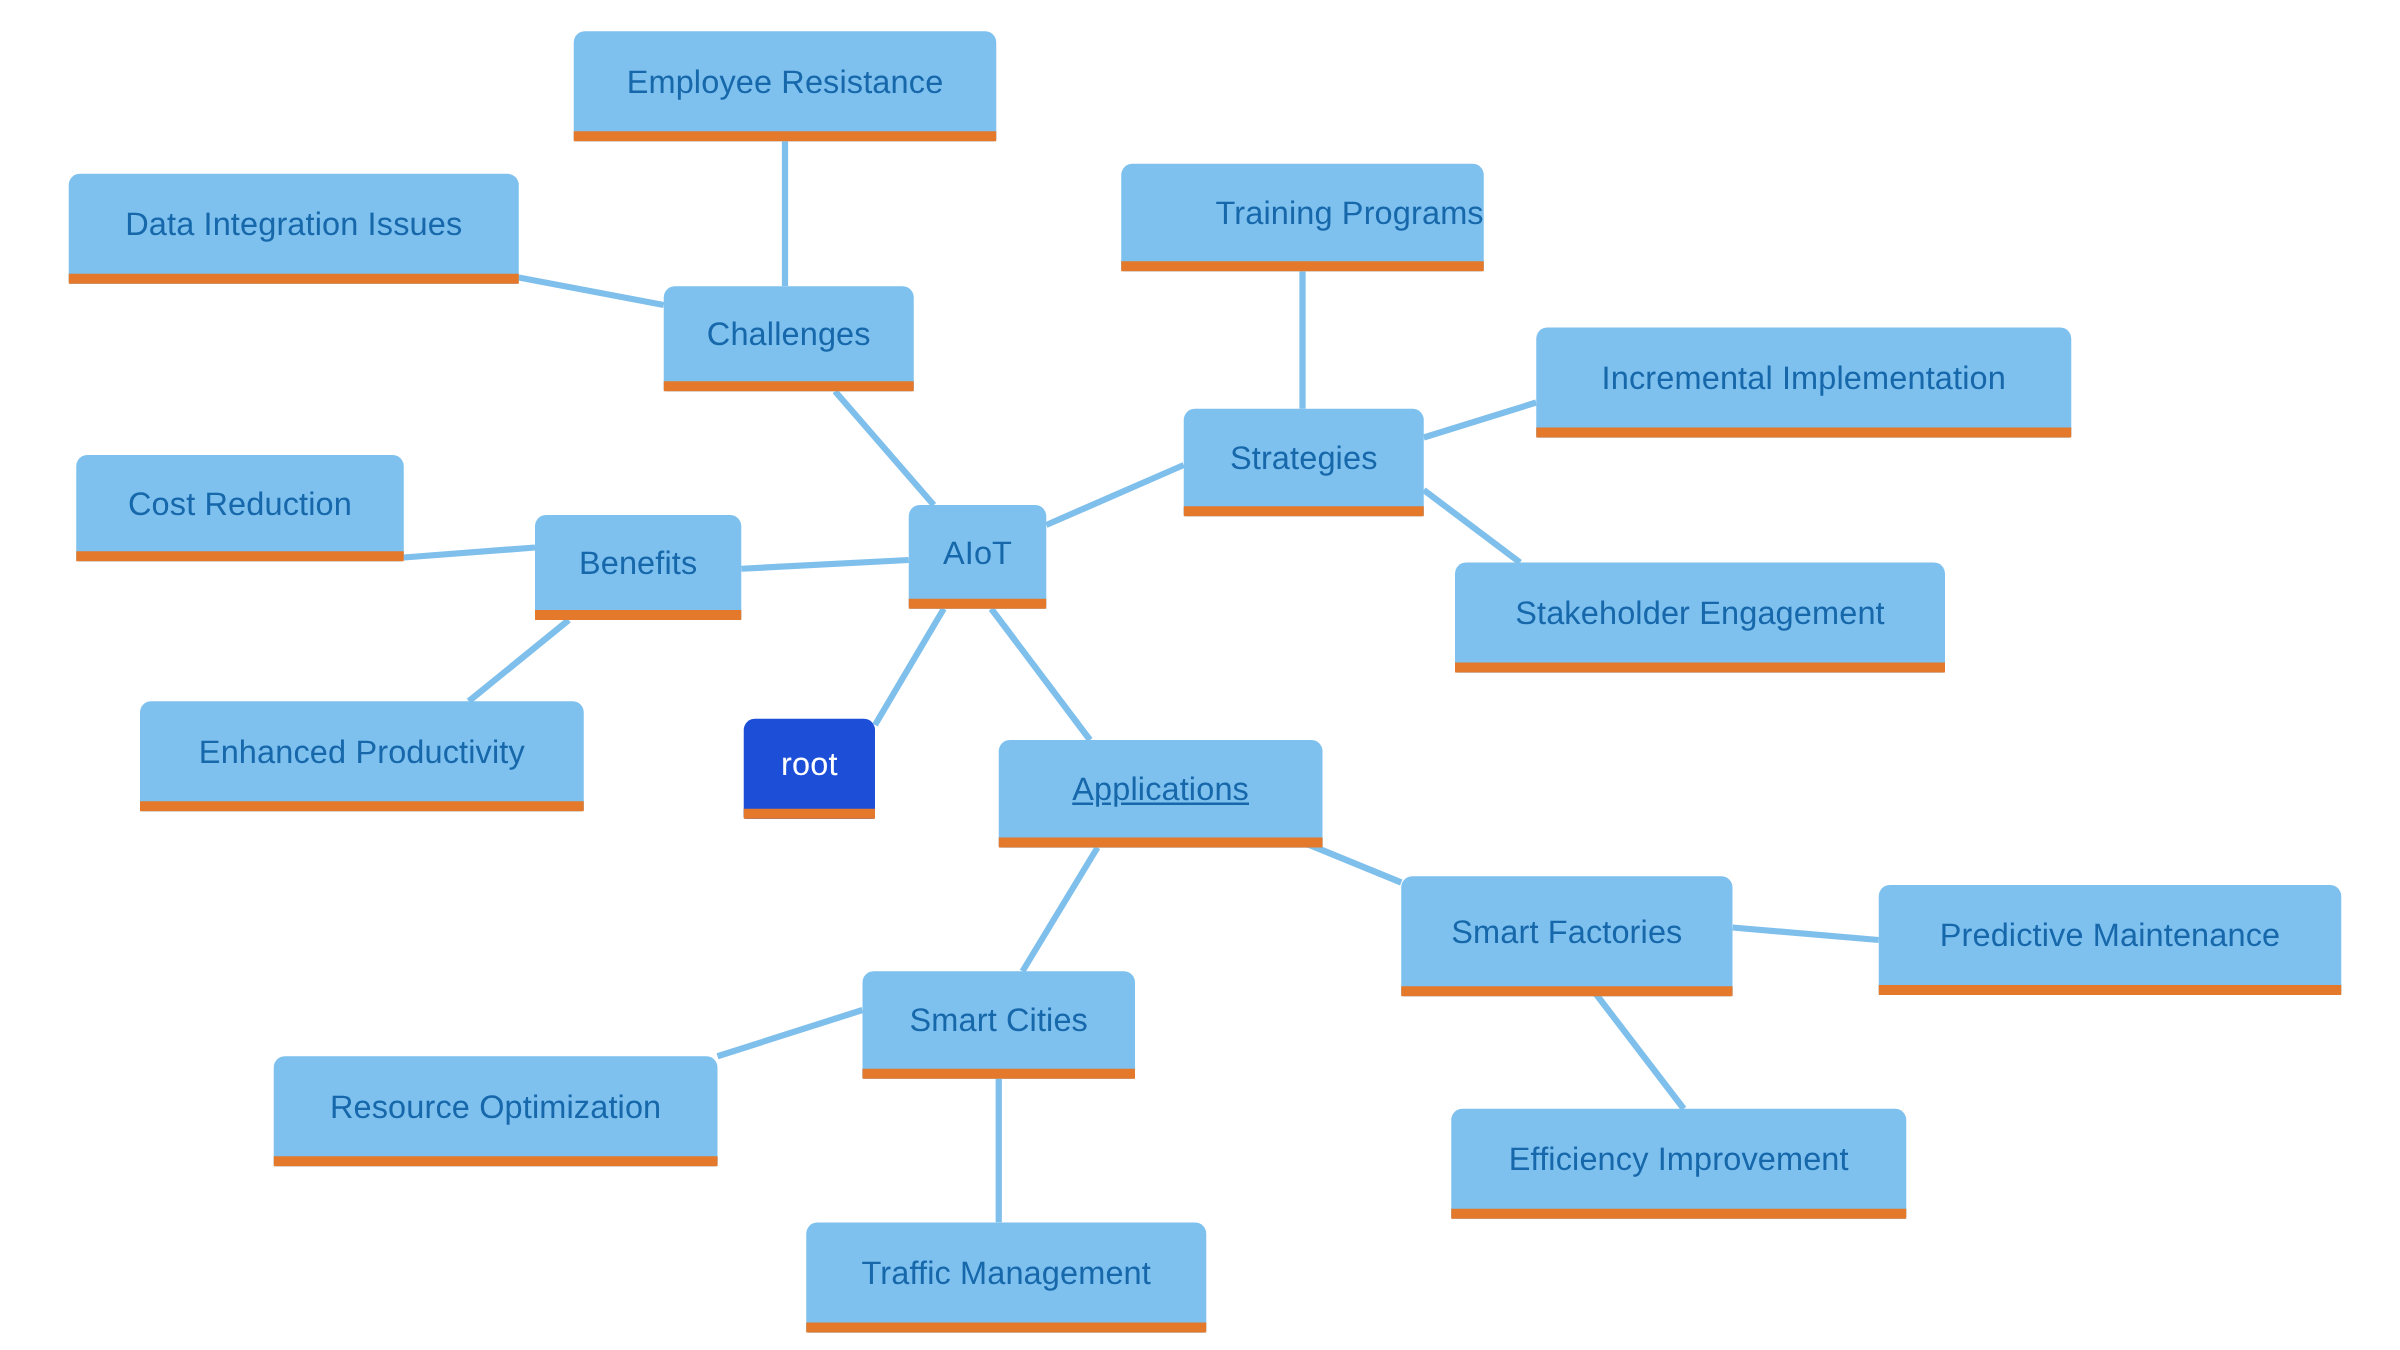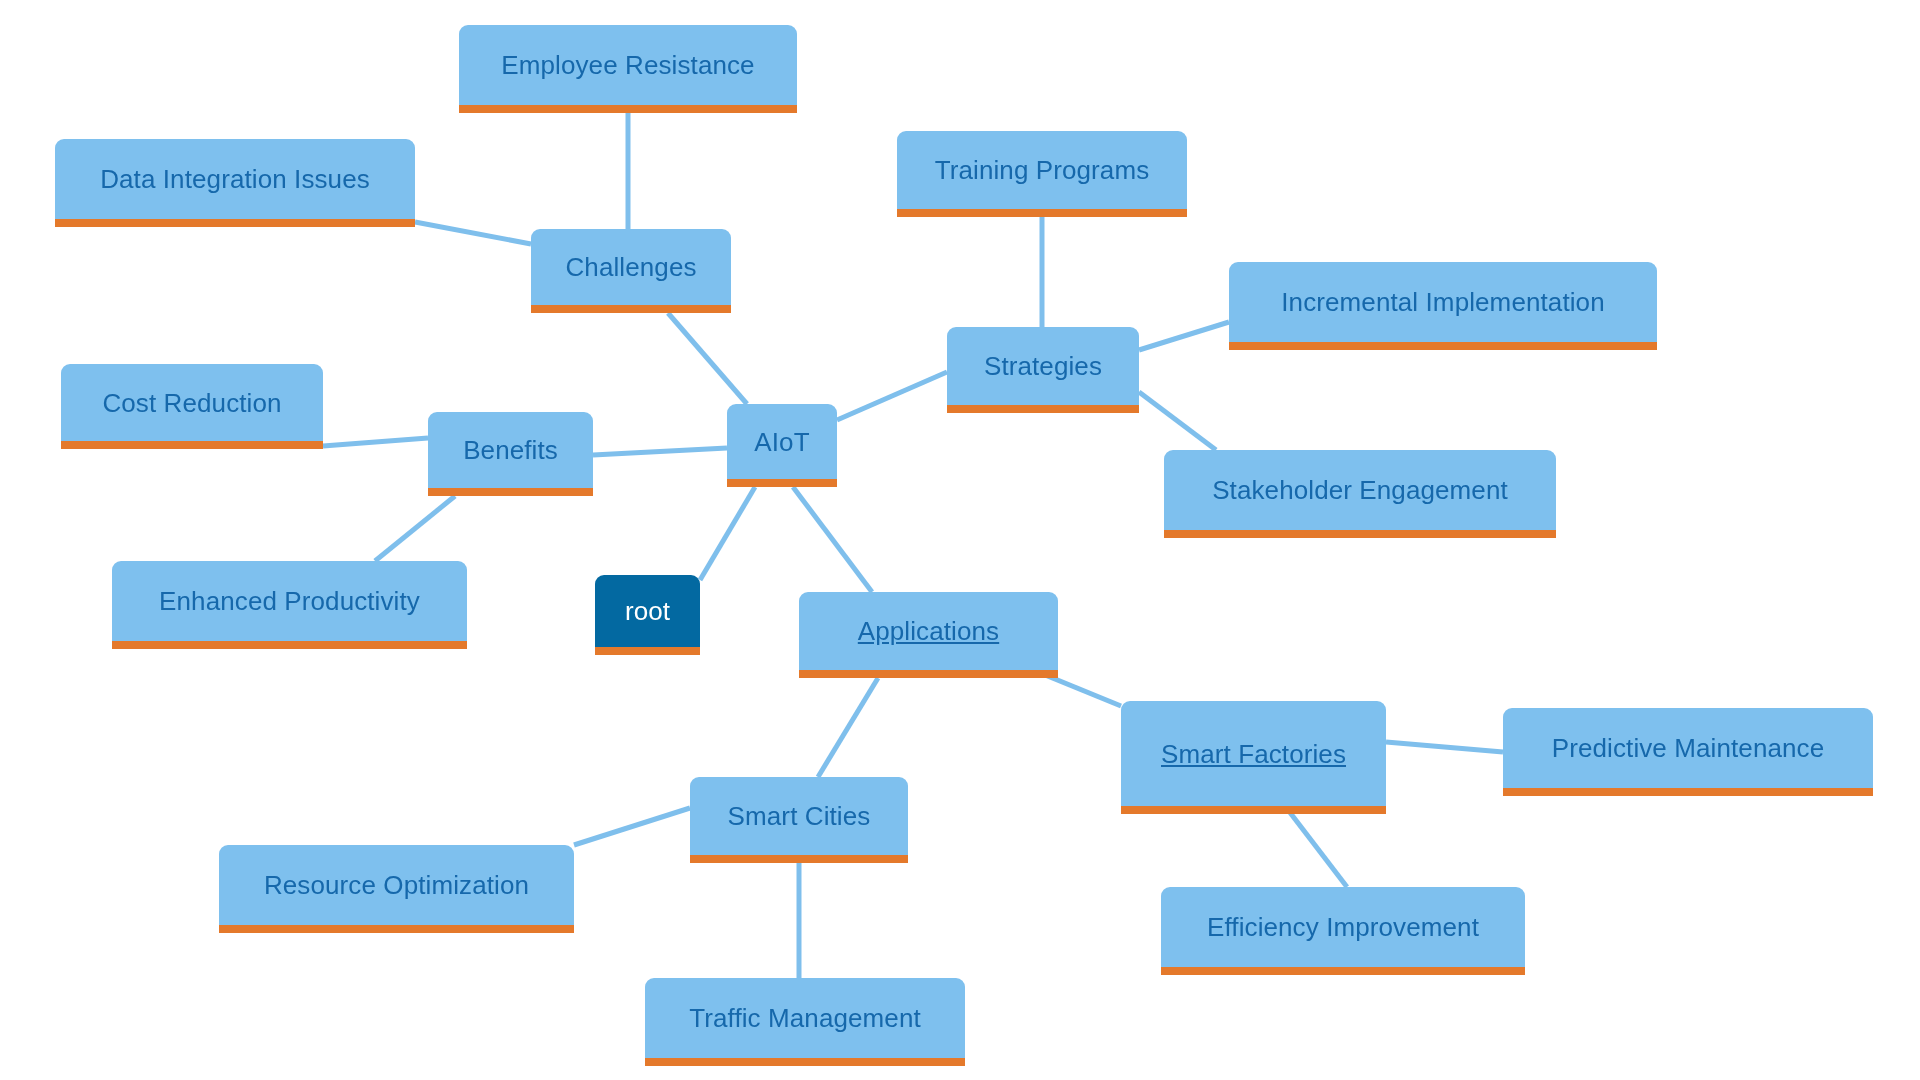--- a/index.html
+++ b/index.html
@@ -46,21 +46,21 @@
   }
   .mm-node .mm-underline {
     position: absolute;
     left: 0;
     right: 0;
     bottom: 0;
     height: 8px;
     background: #e4792b;
   }
   .mm-node.mm-root-node {
-    background: #0369a1;
+    background: #1d4ed8;
     color: #ffffff;
   }
   .mm-label {
     position: relative;
     z-index: 1;
     line-height: 1;
   }
 </style>
 </head>
 <body>
@@ -115,21 +115,21 @@
       <span class="mm-underline"></span>
     </div>
     <div class="mm-node" style="left: 112px; top: 561px; width: 355px; height: 88px;">
       <span class="mm-label">Enhanced Productivity</span>
       <span class="mm-underline"></span>
     </div>
     <div class="mm-node" style="left: 947px; top: 327px; width: 192px; height: 86px;">
       <span class="mm-label">Strategies</span>
       <span class="mm-underline"></span>
     </div>
-    <div class="mm-node" style="left: 897px; top: 131px; width: 290px; height: 86px;">
+    <div class="mm-node" style="left: 897px; top: 131px; width: 290px; height: 86px; justify-content: flex-end;">
       <span class="mm-label">Training Programs</span>
       <span class="mm-underline"></span>
     </div>
     <div class="mm-node" style="left: 1229px; top: 234px; width: 428px; height: 88px; margin-top: 28px;">
       <span class="mm-label">Incremental Implementation</span>
       <span class="mm-underline"></span>
     </div>
     <div class="mm-node" style="left: 1164px; top: 450px; width: 392px; height: 88px;">
       <span class="mm-label">Stakeholder Engagement</span>
       <span class="mm-underline"></span>
@@ -143,21 +143,21 @@
       <span class="mm-underline"></span>
     </div>
     <div class="mm-node" style="left: 690px; top: 777px; width: 218px; height: 86px;">
       <span class="mm-label">Smart Cities</span>
       <span class="mm-underline"></span>
     </div>
     <div class="mm-node" style="left: 645px; top: 978px; width: 320px; height: 88px;">
       <span class="mm-label">Traffic Management</span>
       <span class="mm-underline"></span>
     </div>
-    <div class="mm-node" style="left: 1121px; top: 701px; width: 265px; height: 113px; text-decoration: underline;">
+    <div class="mm-node" style="left: 1121px; top: 701px; width: 265px; height: 96px;">
       <span class="mm-label">Smart Factories</span>
       <span class="mm-underline"></span>
     </div>
     <div class="mm-node" style="left: 1503px; top: 708px; width: 370px; height: 88px;">
       <span class="mm-label">Predictive Maintenance</span>
       <span class="mm-underline"></span>
     </div>
     <div class="mm-node" style="left: 1161px; top: 887px; width: 364px; height: 88px;">
       <span class="mm-label">Efficiency Improvement</span>
       <span class="mm-underline"></span>

